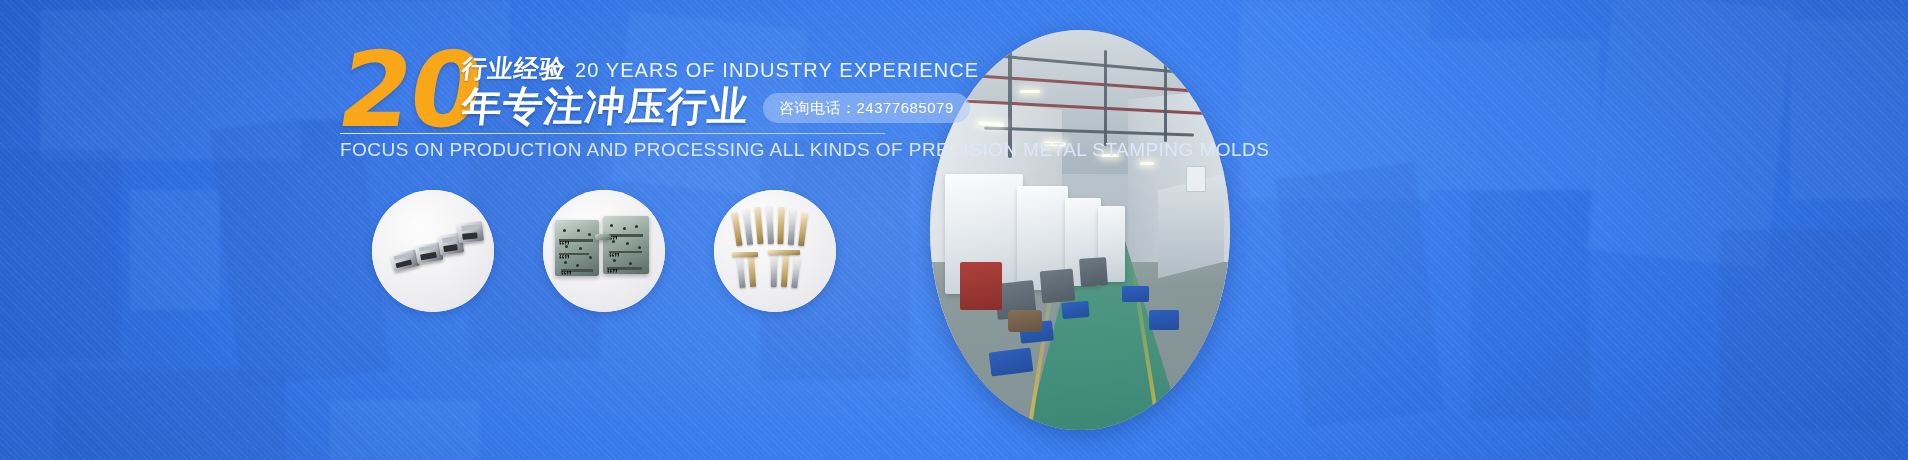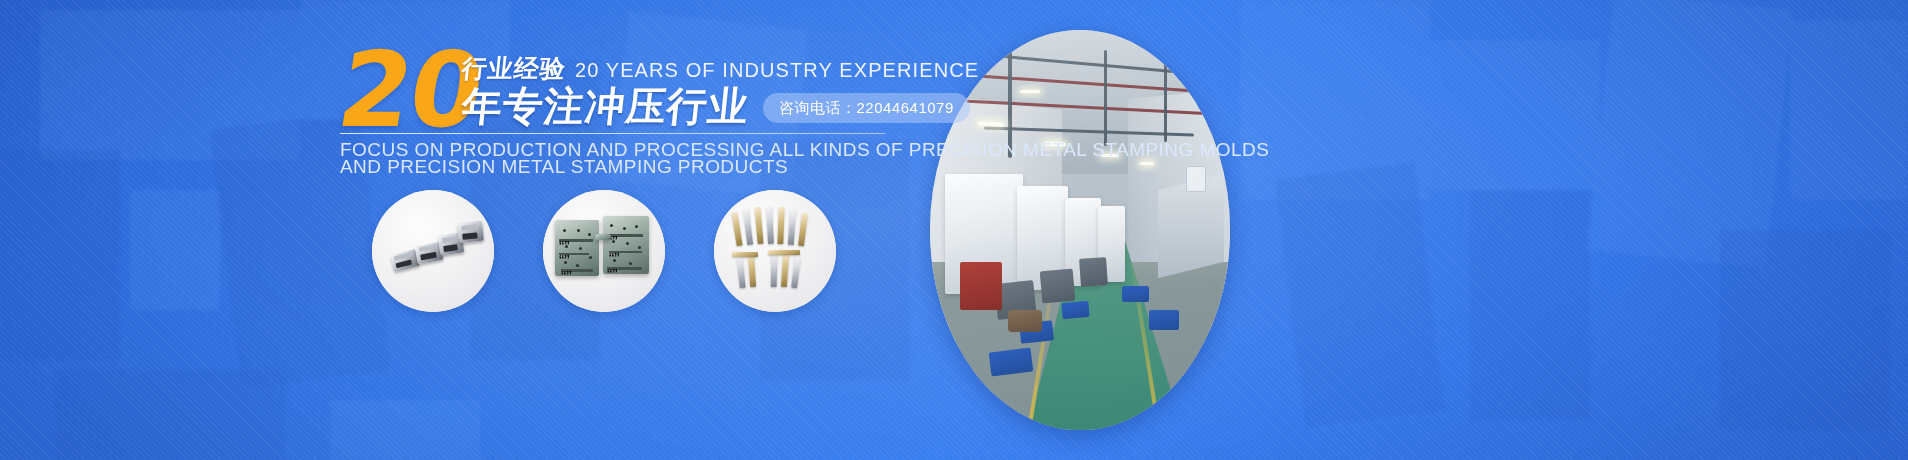--- a/index.html
+++ b/index.html
@@ -219,28 +219,27 @@
 
   <div class="num20">20</div>
 
   <div class="line-a">
     <span class="cn-sm">行业经验</span>
     <span class="en-sm">20 YEARS OF INDUSTRY EXPERIENCE</span>
   </div>
 
   <div class="line-b">
     <span class="cn-big">年专注冲压行业</span>
-    <span class="phone-badge">咨询电话：22044641079</span>
+    <span class="phone-badge">咨询电话：24377685079</span>
   </div>
 
   <div class="rule"></div>
 
   <div class="sub">
     <div>FOCUS ON PRODUCTION AND PROCESSING ALL KINDS OF PRECISION METAL STAMPING MOLDS</div>
-    <div>AND PRECISION METAL STAMPING PRODUCTS</div>
   </div>
 
   <div class="prod" id="prod0">
     <div class="pshade"></div>
     <div class="conn" style="left:20px; top:62px; width:26px; height:17px; transform:rotate(-14deg);">
       <b style="left:3px; top:9px; width:16px; height:5px;"></b>
       <u style="left:3px; top:2px; width:17px; height:4px;"></u>
     </div>
     <div class="conn" style="left:44px; top:54px; width:26px; height:18px; transform:rotate(-10deg);">
       <b style="left:4px; top:9px; width:16px; height:6px;"></b>

